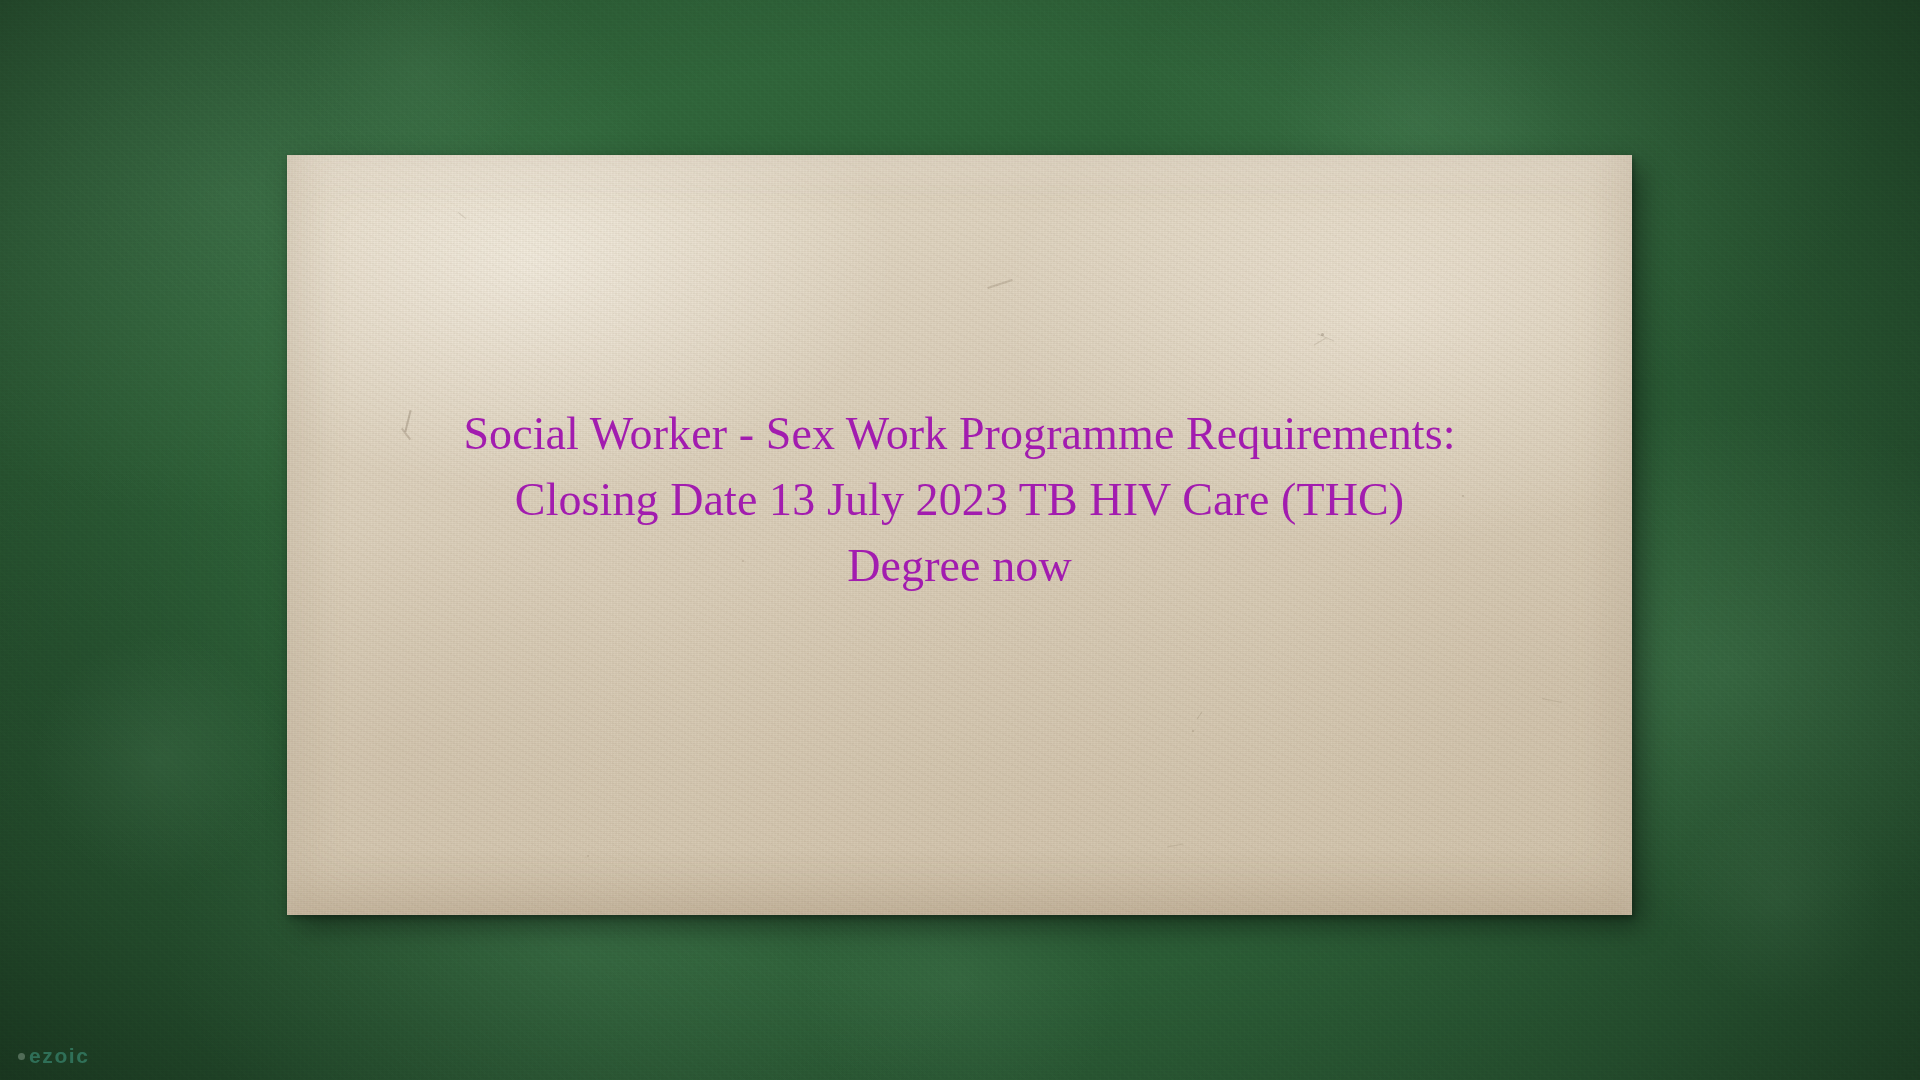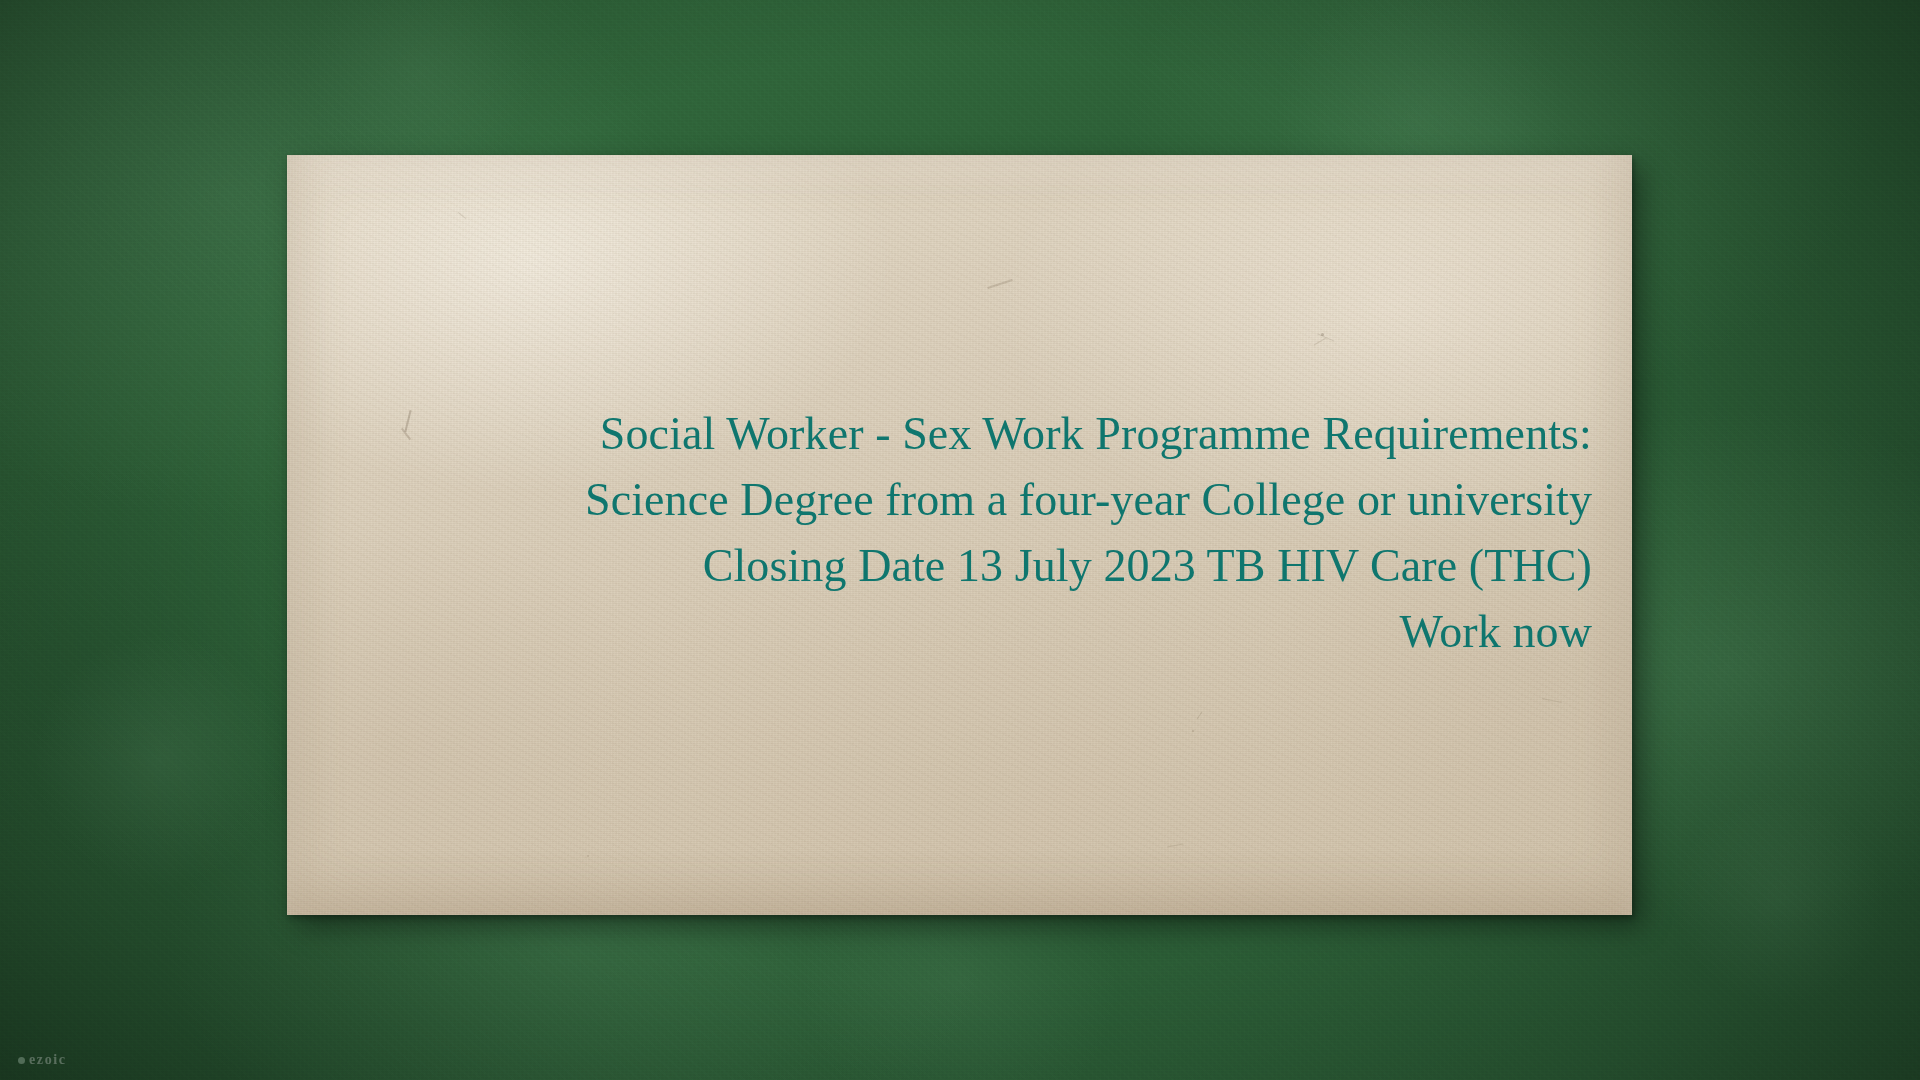--- a/index.html
+++ b/index.html
@@ -132,23 +132,23 @@
       inset 0 -26px 40px rgba(140,120,92,0.16),
       inset 0 18px 30px rgba(255,252,245,0.22);
   }
 
   
   #text-block {
     position: absolute;
     left: 0;
     right: 0;
     top: 246px;
-    padding: 0 40px;
-    text-align: right;
-    color: #0f766e;
+    padding: 0 16px;
+    text-align: center;
+    color: #a21caf;
     font-size: 46px;
     line-height: 66px;
     letter-spacing: 0.1px;
     text-rendering: optimizeLegibility;
   }
 
   #text-block .line {
     display: block;
     white-space: nowrap;
   }
@@ -158,25 +158,25 @@
     position: absolute;
     left: 18px;
     bottom: 12px;
     display: flex;
     align-items: center;
     gap: 4px;
     opacity: 0.30;
     pointer-events: none;
   }
   #ezoic-watermark .ez-mark {
-    font-family: Liberation Serif, serif;
+    font-family: Liberation Sans, sans-serif;
     font-weight: 700;
-    font-size: 14px;
+    font-size: 21px;
     letter-spacing: 1.6px;
-    color: #e5e5e5;
+    color: #5eead4;
     text-transform: lowercase;
   }
   #ezoic-watermark .ez-dot {
     width: 7px;
     height: 7px;
     border-radius: 50%;
     background: #cfe3d4;
     display: inline-block;
   }
 </style>
@@ -206,23 +206,22 @@
     <div class="fleck" style="left:1175px; top:340px;  width:2px;  height:2px;  border-radius:50%; opacity:.45;"></div>
     <div class="fleck" style="left:455px;  top:405px;  width:2px;  height:2px;  border-radius:50%; opacity:.40;"></div>
     <div class="fleck" style="left:1255px; top:545px;  width:20px; height:1px;  transform:rotate(12deg);  opacity:.28;"></div>
     <div class="fleck" style="left:880px;  top:690px;  width:16px; height:1px;  transform:rotate(-10deg); opacity:.28;"></div>
     <div class="fleck" style="left:300px;  top:700px;  width:2px;  height:2px;  border-radius:50%; opacity:.38;"></div>
 
     <div class="paper-edge"></div>
 
     <div id="text-block">
       <span class="line">Social Worker - Sex Work Programme Requirements:</span>
-      <span class="line">Science Degree from a four-year College or university</span>
       <span class="line">Closing Date 13 July 2023 TB HIV Care (THC)</span>
-      <span class="line">Work now</span>
+      <span class="line">Degree now</span>
     </div>
   </div>
 
   <div id="ezoic-watermark">
     <span class="ez-dot"></span>
     <span class="ez-mark">ezoic</span>
   </div>
 
 </div>
 

